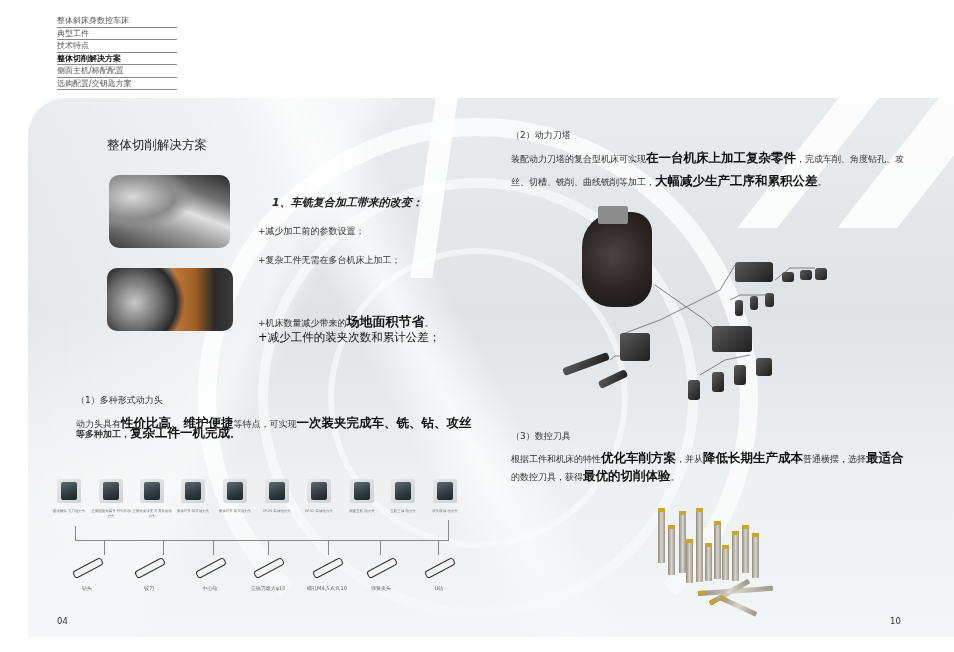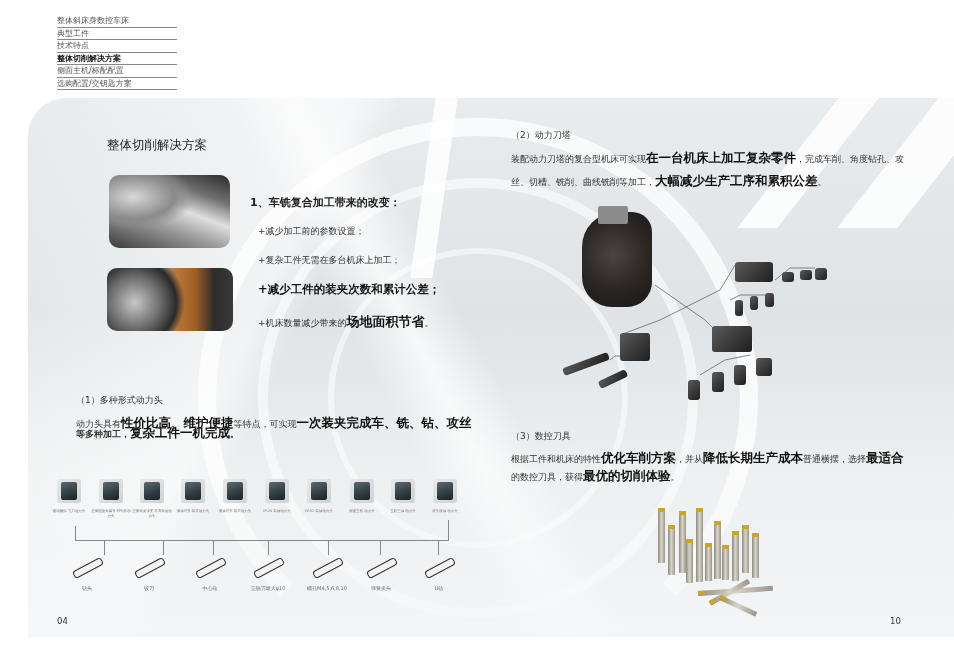--- a/index.html
+++ b/index.html
@@ -36,21 +36,21 @@
     background: linear-gradient(180deg, rgba(255,255,255,0.0), rgba(245,247,248,0.9)); }
 
   
   .t-abs { position: absolute; white-space: nowrap; }
   .section-title { font-size: 12.5px; color: #222; }
   .subhead { font-size: 9px; color: #333; }
   .body-text { font-size: 9px; color: #333; line-height: 26px; }
   .body-text b { font-size: 12.5px; color: #111; }
   .list-title { font-size: 11px; font-weight: bold; color: #222; }
   .list-line { font-size: 9px; color: #333; }
-  .list-line.strong { font-size: 11.5px; font-weight: bold; color: #111; }
+  .list-line.strong { font-size: 11.5px; font-weight: normal; color: #111; margin-top: 48px; }
   .list-line b { font-size: 13px; color: #111; }
 
   
   .photo { position: absolute; border-radius: 10px; overflow: hidden; }
   .photo.p1 { left: 109px; top: 175px; width: 121px; height: 73px;
     background:
       radial-gradient(ellipse at 20% 30%, #d9d9d9 0%, #8a8a8a 30%, transparent 45%),
       linear-gradient(20deg, #3a3a3a 0%, #9a9a9a 35%, #e0e0e0 55%, #707070 75%, #2b2b2b 100%); }
   .photo.p2 { left: 107px; top: 268px; width: 126px; height: 63px;
     background:
@@ -111,21 +111,21 @@
   <div class="beam b2"></div>
   <div class="beam b3"></div>
   <div class="floor"></div>
 </div>
 
 <div class="t-abs section-title" style="left:107px; top:137px;">整体切削解决方案</div>
 
 <div class="photo p1"></div>
 <div class="photo p2"></div>
 
-<div class="t-abs list-title" style="left:250px; top:195px;">1、车铣复合加工带来的改变：</div>
+<div class="t-abs list-title" style="left:272px; top:195px;font-style:italic;">1、车铣复合加工带来的改变：</div>
 <div class="t-abs list-line" style="left:258px; top:225px;">+减少加工前的参数设置；</div>
 <div class="t-abs list-line" style="left:258px; top:254px;">+复杂工件无需在多台机床上加工；</div>
 <div class="t-abs list-line strong" style="left:258px; top:282px;">+减少工件的装夹次数和累计公差；</div>
 <div class="t-abs list-line" style="left:258px; top:313px;">
   <span>+机床数量减少带来的</span><b>场地面积节省</b><span>。</span>
 </div>
 
 <div class="t-abs subhead" style="left:76px; top:394px;">（1）多种形式动力头</div>
 <div class="t-abs body-text" style="left:76px; top:410px;">
   <span>动力头具有</span><b>性价比高、维护便捷</b><span>等特点，可实现</span><b>一次装夹完成车、铣、钻、攻丝</b>

